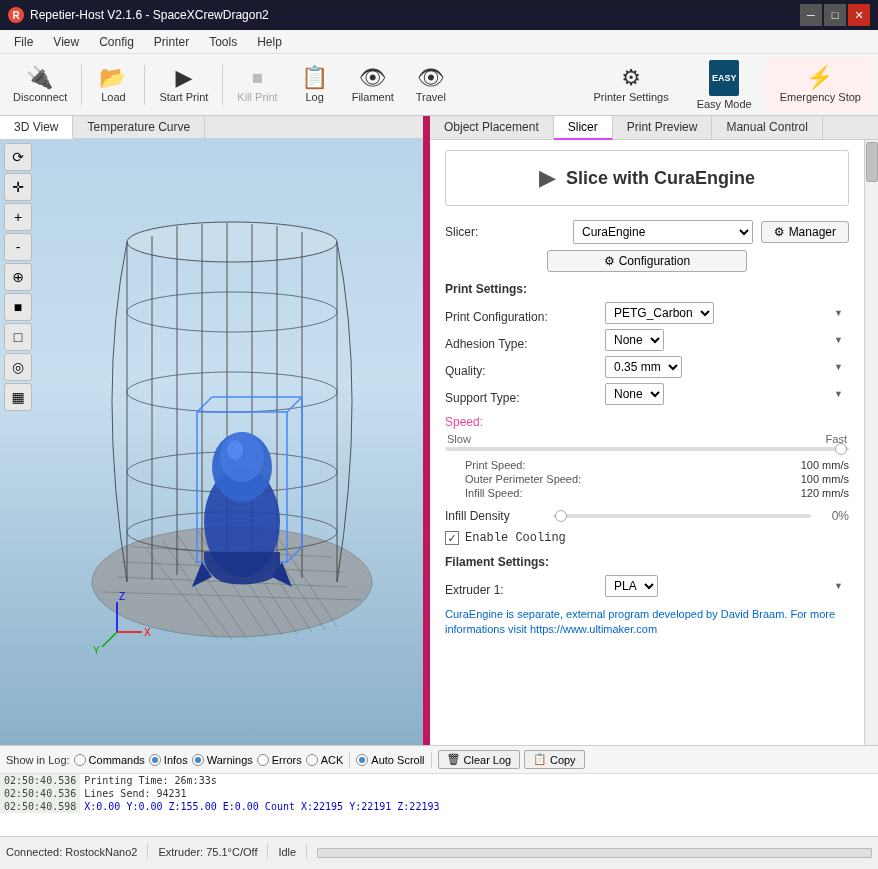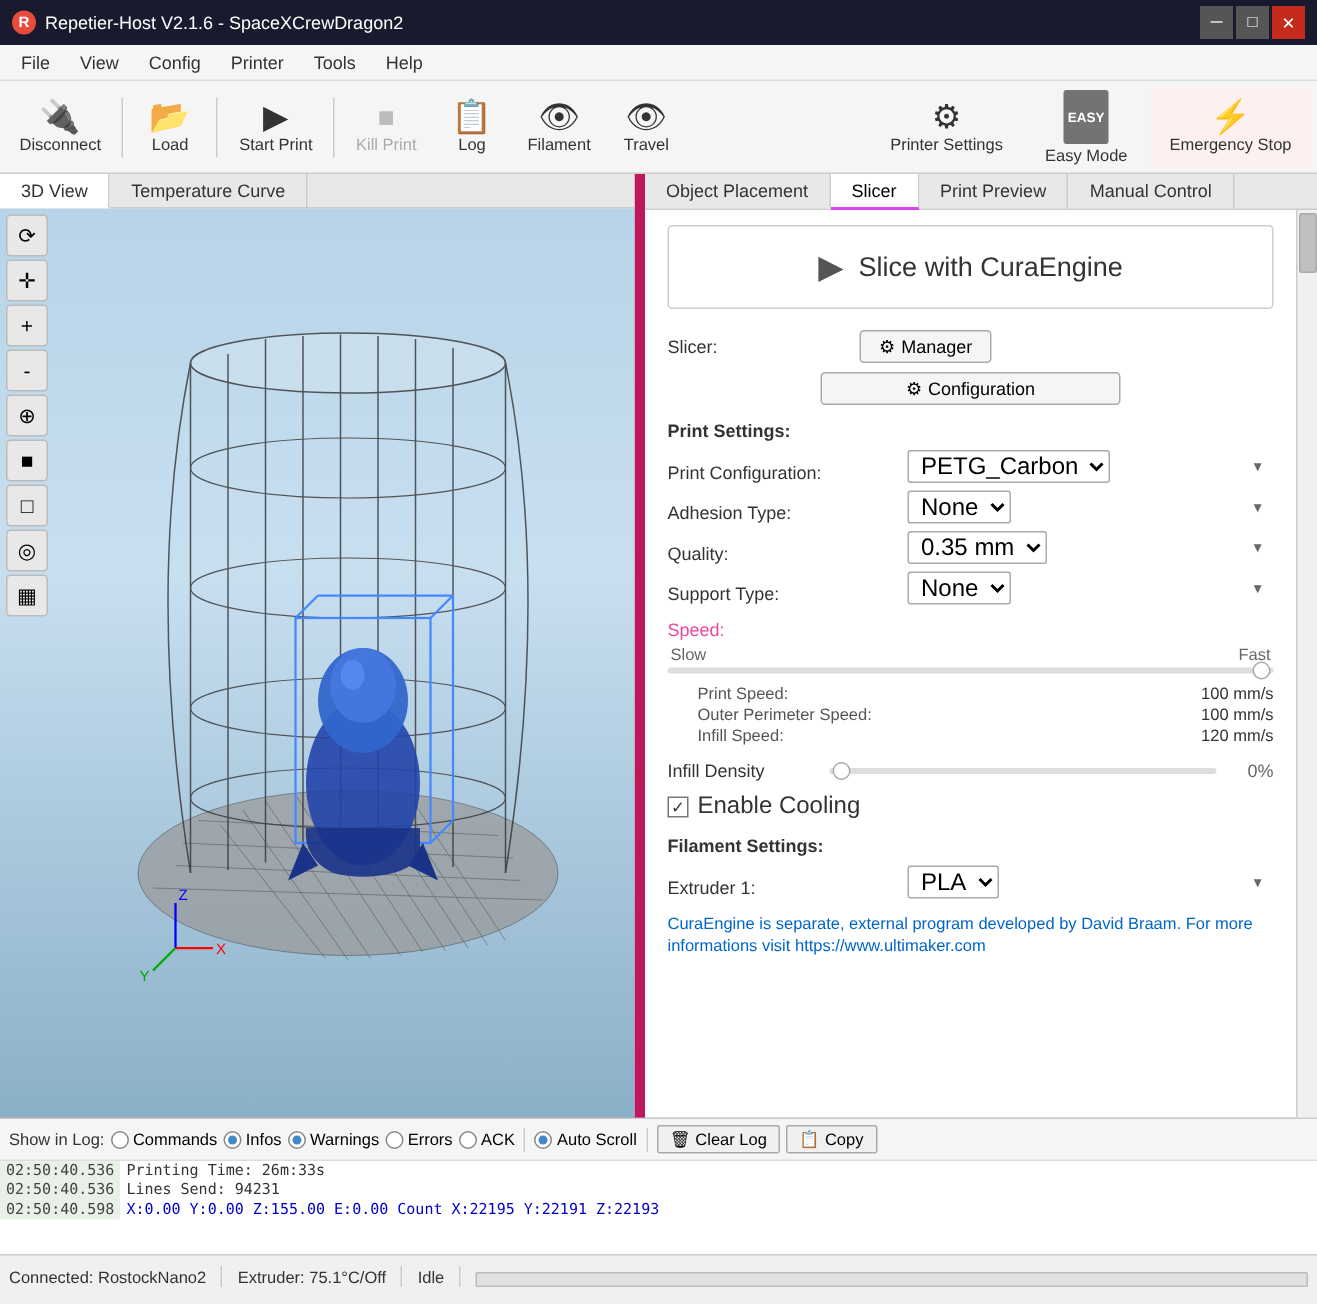--- a/index.html
+++ b/index.html
@@ -57,21 +57,21 @@
     
     .slicer-row { display: flex; align-items: center; margin-bottom: 6px; gap: 8px; }
     .slicer-label { width: 120px; font-size: 12px; color: #333; flex-shrink: 0; }
     .slicer-select { flex: 1; height: 24px; border: 1px solid #aaa; border-radius: 2px; padding: 0 4px; font-size: 12px; background: white; }
     .slicer-btn { padding: 3px 12px; border: 1px solid #aaa; border-radius: 3px; background: #f5f5f5; cursor: pointer; font-size: 12px; display: flex; align-items: center; gap: 4px; }
     
     .section-title { font-weight: bold; font-size: 12px; color: #333; margin: 10px 0 6px 0; }
     
     .form-row { display: flex; align-items: flex-end; margin-bottom: 5px; }
     .form-label { width: 160px; font-size: 12px; color: #333; flex-shrink: 0; }
-    .form-select { flex: 1; height: 22px; border: 1px solid #aaa; border-radius: 2px; padding: 0 4px; font-size: 16px; background: white; }
+    .form-select { flex: 1; height: 22px; border: 1px solid #aaa; border-radius: 2px; padding: 0 4px; font-size: 12px; background: white; }
     .form-select-wrapper { flex: 1; position: relative; }
     .form-select-wrapper::after { content: '▼'; position: absolute; right: 6px; top: 50%; transform: translateY(-50%); font-size: 9px; color: #666; pointer-events: none; }
 
     
     .speed-section { margin: 10px 0; }
     .speed-label { font-size: 12px; color: #ec4899; margin-bottom: 4px; }
     .speed-labels { display: flex; justify-content: space-between; font-size: 11px; color: #666; margin-bottom: 2px; padding: 0 2px; }
     .speed-slider { width: 100%; height: 4px; background: #ddd; border-radius: 2px; position: relative; margin-bottom: 8px; }
     .speed-thumb { position: absolute; right: 2px; top: 50%; transform: translateY(-50%); width: 12px; height: 12px; background: white; border: 1px solid #aaa; border-radius: 50%; }
     .speed-info { display: grid; grid-template-columns: 1fr auto; gap: 2px 8px; font-size: 11px; color: #333; padding-left: 20px; }
@@ -82,21 +82,21 @@
     .infill-row { display: flex; align-items: center; margin: 6px 0; }
     .infill-label { width: 100px; font-size: 12px; color: #333; }
     .infill-slider { flex: 1; height: 4px; background: #ddd; border-radius: 2px; position: relative; margin: 0 8px; }
     .infill-thumb { position: absolute; left: 2px; top: 50%; transform: translateY(-50%); width: 12px; height: 12px; background: white; border: 1px solid #aaa; border-radius: 50%; }
     .infill-val { width: 30px; text-align: right; font-size: 12px; color: #666; }
 
     
     .checkbox-row { display: flex; align-items: center; gap: 6px; margin: 8px 0; }
     .checkbox-box { width: 14px; height: 14px; border: 1px solid #777; background: white; display: flex; align-items: center; justify-content: center; cursor: pointer; flex-shrink: 0; }
     .checkbox-check { font-size: 11px; color: #333; }
-    .checkbox-label { font-size: 16px; color: #333; }
+    .checkbox-label { font-size: 12px; color: #333; font-family: Liberation Mono, monospace; }
 
     
     .filament-section { margin-top: 10px; }
     
     
     .footer-note { font-size: 11px; color: #0066cc; margin-top: 10px; line-height: 1.4; }
     
     
     .log-area { border-top: 1px solid #ccc; background: #a21caf; }
     .log-toolbar { display: flex; align-items: center; padding: 4px 6px; gap: 4px; background: #f5f5f5; border-bottom: 1px solid #ddd; height: 28px; font-size: 11px; }
@@ -183,21 +183,21 @@
     <span class="toolbar-icon">👁</span>
     <span>Travel</span>
   </div>
 
   <div class="toolbar-right">
     <div class="toolbar-btn-right">
       <span class="toolbar-icon">⚙</span>
       <span>Printer Settings</span>
     </div>
     <div class="toolbar-btn-right">
-      <span style="font-size:9px;background:#737373;color:white;padding:13px 3px;border-radius:2px;font-weight:bold;">EASY</span>
+      <span style="font-size:9px;background:#0c4a6e;color:white;padding:13px 3px;border-radius:2px;font-weight:bold;">EASY</span>
       <span>Easy Mode</span>
     </div>
     <div class="toolbar-btn-right toolbar-btn-emergency">
       <span class="toolbar-icon" style="color:#cc2222;">⚡</span>
       <span>Emergency Stop</span>
     </div>
   </div>
 </div>
 
 <div class="main-area">
@@ -307,25 +307,28 @@
       <div class="right-tab active">Slicer</div>
       <div class="right-tab">Print Preview</div>
       <div class="right-tab">Manual Control</div>
     </div>
 
     <div class="right-content-wrapper">
       <div class="slicer-content">
 
         <div class="slice-header">
           <span style="font-size:22px;color:#555;">▶</span>
-          <span style="font-size:18px;font-weight:normal;">Slice with CuraEngine</span>
+          <span style="font-size:18px;font-weight:bold;">Slice with CuraEngine</span>
         </div>
 
         <div class="slicer-row">
           <span class="slicer-label">Slicer:</span>
+          <select class="slicer-select">
+            <option>CuraEngine</option>
+          </select>
           <button class="slicer-btn">
             <span>⚙</span>
             <span>Manager</span>
           </button>
         </div>
 
         <div style="display:flex;justify-content:center;margin-bottom:10px;">
           <button class="slicer-btn" style="width:200px;justify-content:center;">
             <span>⚙</span>
             <span>Configuration</span>

